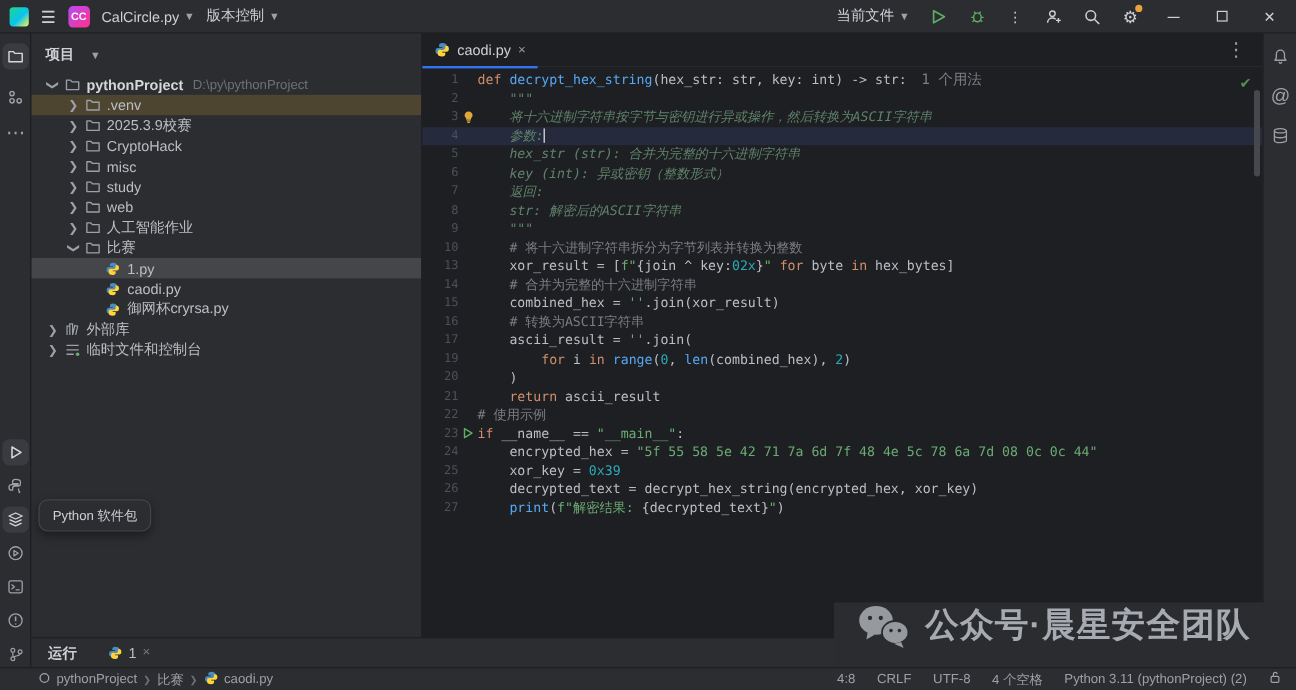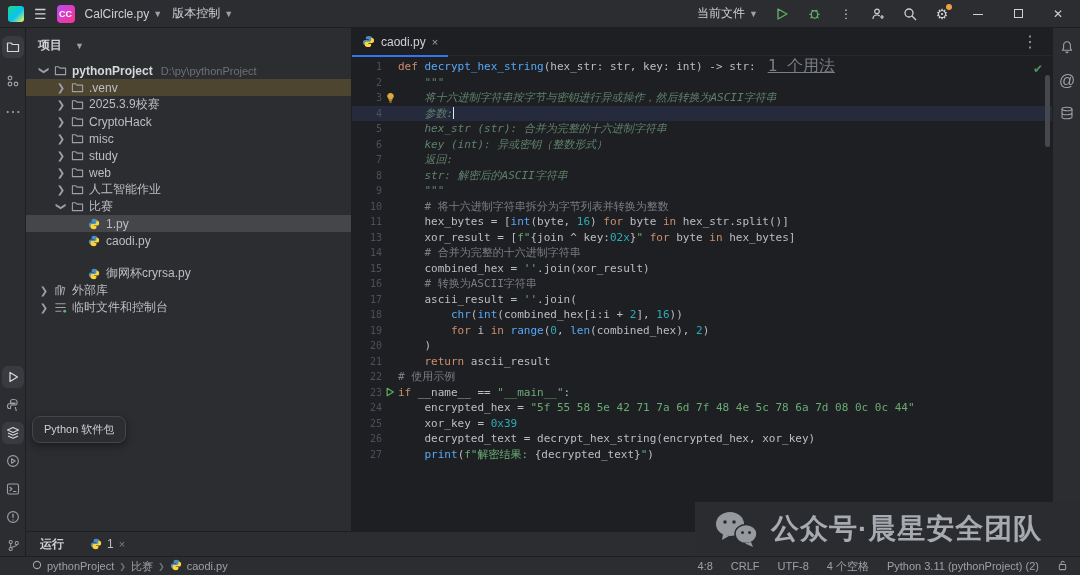--- a/index.html
+++ b/index.html
@@ -60,21 +60,21 @@
   .code-area { position:absolute; top:28px; left:0; right:0; bottom:0; padding-top:3px;
     font-family:"DejaVu Sans Mono", monospace; font-size:11px; }
   .cl { display:flex; align-items:center; height:15.5px; position:relative; }
   .cl.current { background:#252B3C; }
   .ln { width:30px; flex:none; text-align:right; color:#4B5059; font-size:10px; }
   .gslot { width:16px; flex:none; display:flex; align-items:center; justify-content:center; }
   .ctext { white-space:pre; }
   .tk-t { color:#BCBEC4; } .tk-k { color:#CF8E6D; } .tk-f { color:#56A8F5; }
   .tk-s { color:#6AAB73; } .tk-n { color:#2AACB8; } .tk-c { color:#7A7E85; }
   .tk-d { color:#5F826B; font-style:italic; }
-  .inlay { color:#7A7E85; font-size:16px; padding-left:12px;text-decoration:underline; }
+  .inlay { color:#7A7E85; font-size:12px; padding-left:12px; }
   .caret { display:inline-block; width:1px; height:12px; background:#E8E9EB; vertical-align:middle; }
   .ed-check { position:absolute; top:34px; right:9px; color:#549159; font-size:12px; }
   .ed-scroll { position:absolute; top:47px; right:2px; width:5px; height:72px; background:#46484D; border-radius:3px; }
 
   
   .rightstrip { position:absolute; right:0; top:28px; width:28px; bottom:44px; background:#2B2D30;
     border-left:1px solid #1E1F22; }
   .rs-ic { position:absolute; left:3px; width:22px; height:22px; display:flex; align-items:center;
     justify-content:center; color:#9DA0A8; cursor:pointer; }
 
@@ -93,21 +93,21 @@
   
   .statusbar { position:absolute; left:0; right:0; bottom:0; height:19px; background:#2B2D30;
     border-top:1px solid #1E1F22; display:flex; align-items:center; font-size:11px; color:#9DA0A8; z-index:60; }
   .sb-left { display:flex; align-items:center; gap:5px; padding-left:32px; }
   .sb-sep { color:#6E7177; }
   .sb-right { margin-left:auto; display:flex; align-items:center; gap:18px; padding-right:12px; }
   .sb-item { cursor:pointer; }
 
   
   .watermark { position:absolute; right:0; bottom:19px; width:385px; height:54px; background:#2A2C2F;
-    display:flex; align-items:center; gap:12px; padding-left:18px; z-index:50; }
+    display:flex; align-items:flex-start; gap:12px; padding-left:18px; z-index:50; }
   .wm-text { color:#A7AAB0; font-size:28px; font-weight:bold; letter-spacing:1px; }
 </style>
 </head>
 <body>
 
 <div class="app">
 
   <div class="titlebar">
     <div class="tb-left">
       <div class="pc-logo"></div>
@@ -320,21 +320,21 @@
         <div class="tree-row" style="padding-left: 44px;">
           <span class="t-arrow"></span>
           <span class="t-icon">
             <svg width="12" height="12" viewBox="0 0 14 14">
               <path d="M7 1 C4.8 1 4.2 2 4.2 3.2 L4.2 4.6 L7.1 4.6 L7.1 5.3 L3 5.3 C1.8 5.3 1 6.4 1 8 C1 9.6 1.8 10.7 3 10.7 L4.2 10.7 L4.2 9 C4.2 7.9 5.1 7 6.2 7 L9.4 7 C10.4 7 11 6.2 11 5.2 L11 3.2 C11 2 9.8 1 7 1 Z" fill="#4B8BBE"></path>
               <path d="M7 13 C9.2 13 9.8 12 9.8 10.8 L9.8 9.4 L6.9 9.4 L6.9 8.7 L11 8.7 C12.2 8.7 13 7.6 13 6 C13 4.4 12.2 3.3 11 3.3 L9.8 3.3 L9.8 5 C9.8 6.1 8.9 7 7.8 7 L4.6 7 C3.6 7 3 7.8 3 8.8 L3 10.8 C3 12 4.2 13 7 13 Z" fill="#FFD43B"></path>
             </svg>
           </span>
           <span class="t-label">caodi.py</span>
         </div>
-        <div class="tree-row" style="padding-left: 44px; margin-top: 16px;">
+        <div class="tree-row" style="padding-left: 44px;">
           <span class="t-arrow"></span>
           <span class="t-icon">
             <svg width="12" height="12" viewBox="0 0 14 14">
               <path d="M7 1 C4.8 1 4.2 2 4.2 3.2 L4.2 4.6 L7.1 4.6 L7.1 5.3 L3 5.3 C1.8 5.3 1 6.4 1 8 C1 9.6 1.8 10.7 3 10.7 L4.2 10.7 L4.2 9 C4.2 7.9 5.1 7 6.2 7 L9.4 7 C10.4 7 11 6.2 11 5.2 L11 3.2 C11 2 9.8 1 7 1 Z" fill="#4B8BBE"></path>
               <path d="M7 13 C9.2 13 9.8 12 9.8 10.8 L9.8 9.4 L6.9 9.4 L6.9 8.7 L11 8.7 C12.2 8.7 13 7.6 13 6 C13 4.4 12.2 3.3 11 3.3 L9.8 3.3 L9.8 5 C9.8 6.1 8.9 7 7.8 7 L4.6 7 C3.6 7 3 7.8 3 8.8 L3 10.8 C3 12 4.2 13 7 13 Z" fill="#FFD43B"></path>
             </svg>
           </span>
           <span class="t-label">御网杯cryrsa.py</span>
         </div>
         <div class="tree-row" style="padding-left: 10px;">
@@ -424,25 +424,20 @@
           <span class="ln">9</span>
           <span class="gslot"></span>
           <span class="ctext"><span class="tk-d">    """</span></span>
         </div>
         <div class="cl">
           <span class="ln">10</span>
           <span class="gslot"></span>
           <span class="ctext"><span class="tk-c">    # 将十六进制字符串拆分为字节列表并转换为整数</span></span>
         </div>
         <div class="cl">
-          <span class="ln">11</span>
-          <span class="gslot"></span>
-          <span class="ctext"><span class="tk-t">    hex_bytes = [</span><span class="tk-f">int</span><span class="tk-t">(byte, </span><span class="tk-n">16</span><span class="tk-t">) </span><span class="tk-k">for</span><span class="tk-t"> byte </span><span class="tk-k">in</span><span class="tk-t"> hex_str.split()]</span></span>
-        </div>
-        <div class="cl">
           <span class="ln">13</span>
           <span class="gslot"></span>
           <span class="ctext"><span class="tk-t">    xor_result = [</span><span class="tk-s">f"</span><span class="tk-t">{join ^ key:</span><span class="tk-n">02x</span><span class="tk-t">}</span><span class="tk-s">"</span><span class="tk-t"> </span><span class="tk-k">for</span><span class="tk-t"> byte </span><span class="tk-k">in</span><span class="tk-t"> hex_bytes]</span></span>
         </div>
         <div class="cl">
           <span class="ln">14</span>
           <span class="gslot"></span>
           <span class="ctext"><span class="tk-c">    # 合并为完整的十六进制字符串</span></span>
         </div>
         <div class="cl">
@@ -452,25 +447,20 @@
         </div>
         <div class="cl">
           <span class="ln">16</span>
           <span class="gslot"></span>
           <span class="ctext"><span class="tk-c">    # 转换为ASCII字符串</span></span>
         </div>
         <div class="cl">
           <span class="ln">17</span>
           <span class="gslot"></span>
           <span class="ctext"><span class="tk-t">    ascii_result = </span><span class="tk-s">''</span><span class="tk-t">.join(</span></span>
-        </div>
-        <div class="cl">
-          <span class="ln">18</span>
-          <span class="gslot"></span>
-          <span class="ctext"><span class="tk-t">        </span><span class="tk-f">chr</span><span class="tk-t">(</span><span class="tk-f">int</span><span class="tk-t">(combined_hex[i:i + </span><span class="tk-n">2</span><span class="tk-t">], </span><span class="tk-n">16</span><span class="tk-t">))</span></span>
         </div>
         <div class="cl">
           <span class="ln">19</span>
           <span class="gslot"></span>
           <span class="ctext"><span class="tk-t">        </span><span class="tk-k">for</span><span class="tk-t"> i </span><span class="tk-k">in</span><span class="tk-t"> </span><span class="tk-f">range</span><span class="tk-t">(</span><span class="tk-n">0</span><span class="tk-t">, </span><span class="tk-f">len</span><span class="tk-t">(combined_hex), </span><span class="tk-n">2</span><span class="tk-t">)</span></span>
         </div>
         <div class="cl">
           <span class="ln">20</span>
           <span class="gslot"></span>
           <span class="ctext"><span class="tk-t">    )</span></span>

